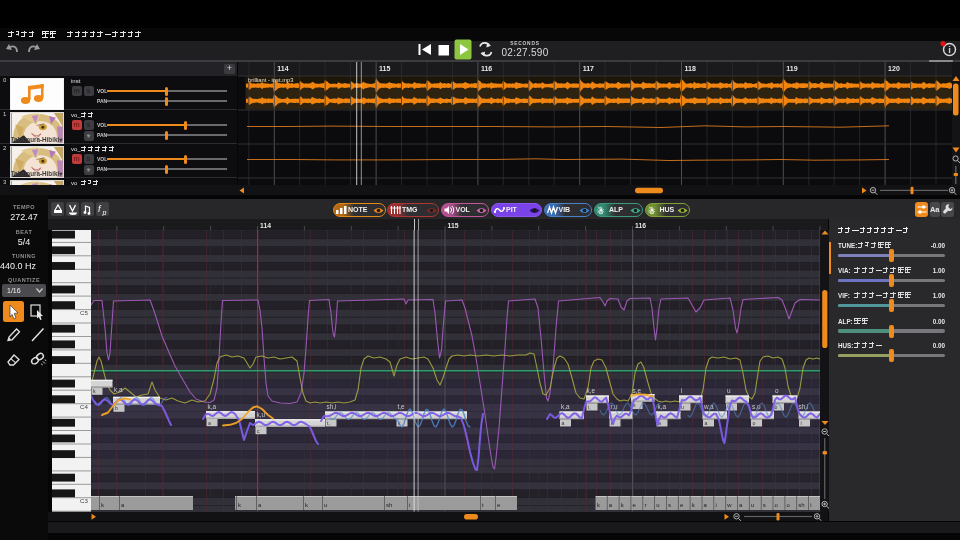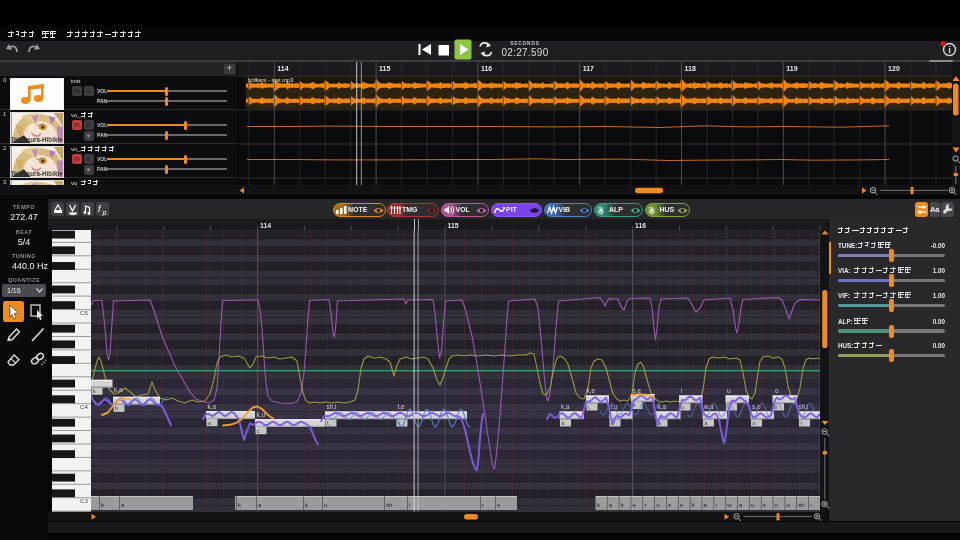--- a/index.html
+++ b/index.html
@@ -243,21 +243,21 @@
         <path d="M716 6.4 L718.5 8.8"></path>
         <path d="M712.6 4.2 h2.8 M714 2.8 v2.8"></path>
       </g>
 </svg>
 <div class="abs" style="left:0;top:167px;width:48px;height:373px;background:#0a0a0b"></div>
 <div class="abs" style="left:0;top:176px;width:48px;text-align:center;font-size:5.5px;color:#8f8f94;letter-spacing:.5px;font-weight:bold">TEMPO</div>
 <div class="abs" style="left:0;top:184px;width:48px;text-align:center;font-size:9px;color:#f2f2f2">272.47</div>
 <div class="abs" style="left:0;top:201px;width:48px;text-align:center;font-size:5.5px;color:#8f8f94;letter-spacing:.5px;font-weight:bold">BEAT</div>
 <div class="abs" style="left:0;top:209px;width:48px;text-align:center;font-size:9px;color:#f2f2f2">5/4</div>
 <div class="abs" style="left:0;top:225px;width:48px;text-align:center;font-size:5.5px;color:#8f8f94;letter-spacing:.5px;font-weight:bold">TUNING</div>
-<div class="abs" style="left:0;top:233px;width:48px;text-align:right;font-size:9px;color:#f2f2f2">440.0 Hz</div>
+<div class="abs" style="left:0;top:233px;width:48px;text-align:left;font-size:9px;color:#f2f2f2">440.0 Hz</div>
 <div class="abs" style="left:0;top:249px;width:48px;text-align:center;font-size:5.5px;color:#8f8f94;letter-spacing:.5px;font-weight:bold">QUANTIZE</div>
 <div class="abs" style="left:2px;top:256px;width:44px;height:13px;background:#4b4b4f;border-radius:2px"></div>
 <div class="abs" style="left:7px;top:258.5px;font-size:7px;color:#f0f0f0">1/16</div>
 <svg class="abs" style="left:36px;top:260px" width="7" height="5">
       <path d="M0.5 0.5 L3.5 4 L6.5 0.5" stroke="#ccc" stroke-width="1.2" fill="none"></path>
     </svg>
 <div class="abs" style="left:2.5px;top:272.5px;width:21px;height:21px;background:#ef8a1c;border-radius:2.5px"></div>
 <svg class="abs" style="left:2.5px;top:272.5px" width="21" height="21">
       <path d="M7 4 L15 12 L11.2 12.4 L13 17 L11 18 L9 13.4 L7 16 Z" fill="#fff" stroke="#222" stroke-width="0.6"></path>
     </svg>

